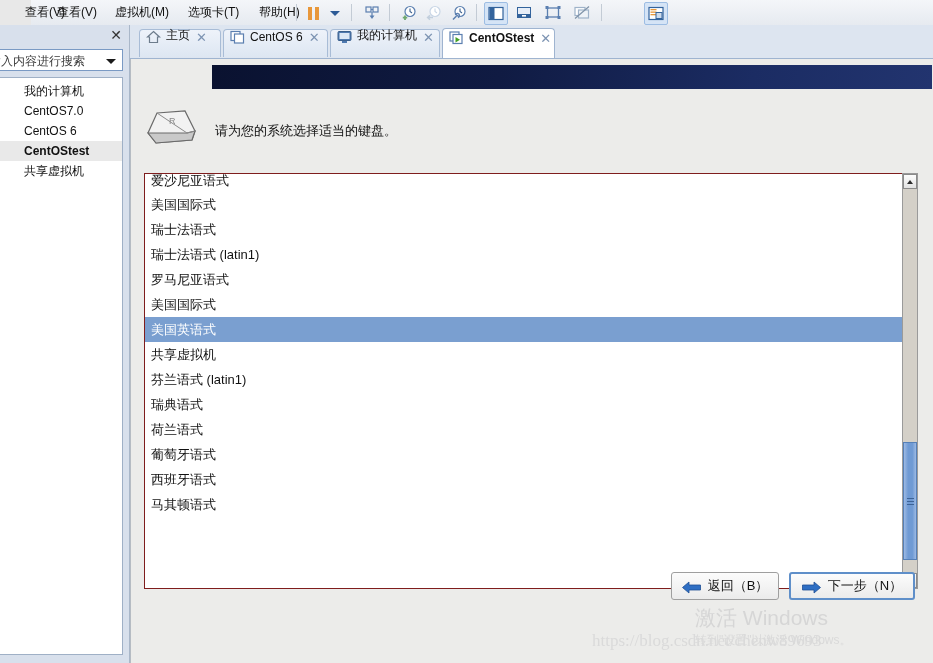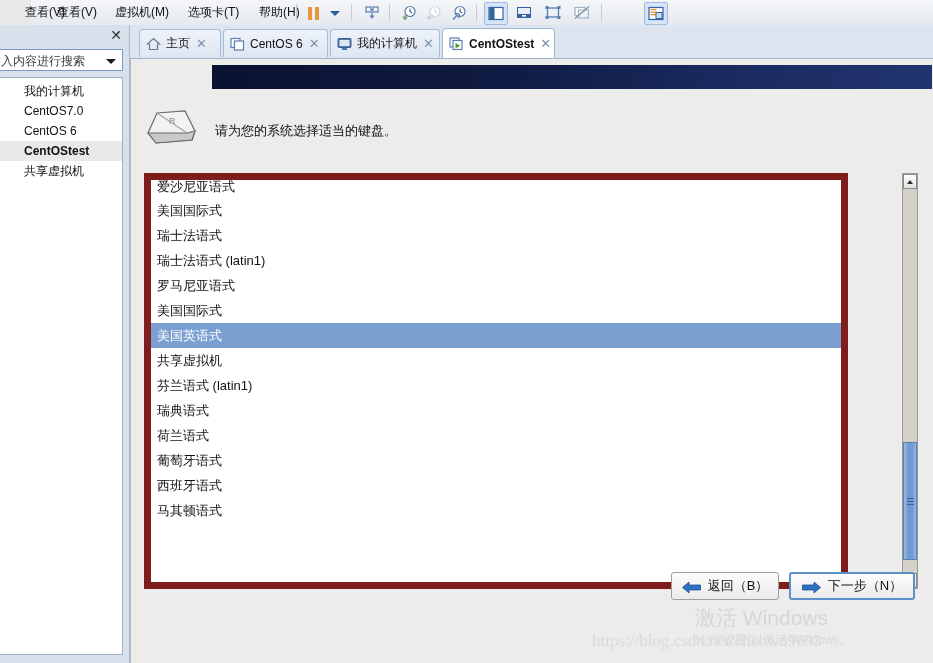--- a/index.html
+++ b/index.html
@@ -80,21 +80,21 @@
   
   .tabstrip {
     position: absolute; left: 0; top: 25px; width: 902px; height: 33px;
     background: #dde5f0; border-bottom: 1px solid #9fb4d0;
   }
   .tab {
     position: absolute; top: 4px; height: 28px;
     background: linear-gradient(to bottom, #eef3fa 0%, #dde6f2 100%);
     border: 1px solid #a8bcd6; border-bottom: none;
     border-radius: 4px 4px 0 0;
-    display: flex; align-items: center; padding: 0 5px 0 6px;
+    display: flex; align-items: flex-end; padding: 0 5px 13px 6px;
     box-sizing: border-box;
   }
   .tab.active {
     background: #ffffff; border-color: #9fb4d0; top: 3px; height: 30px;
     z-index: 4;
   }
   .tab-label {
     font-size: 12px; color: #111; white-space: nowrap; margin: 0 6px 0 5px;
   }
   .tab.active .tab-label { font-weight: bold; }
@@ -152,22 +152,22 @@
   .guest-prompt {
     position: absolute; left: 0px; top: 45px; width: 802px; height: 60px;
   }
   .kbd-icon { position: absolute; left: 14px; top: 3px; }
   .guest-prompt-text {
     position: absolute; left: 84px; top: 18px; font-size: 13px; color: #111;
     white-space: nowrap;
   }
 
   .listbox {
-    position: absolute; left: 13px; top: 114px; width: 704px; height: 416px;
-    background: #ffffff; border: 7px solid #7f1d1d; box-sizing: border-box;
+    position: absolute; left: 13px; top: 114px; width: 772px; height: 416px;
+    background: #ffffff; border: 1px solid #7f1d1d; box-sizing: border-box;
     overflow: hidden;
   }
   .list-row {
     height: 25px; line-height: 25px; font-size: 13px; color: #111;
     padding-left: 6px; white-space: nowrap; box-sizing: border-box;
   }
   .list-row.selected { background: #7a9fd0; color: #ffffff; }
   .list-row.first { height: 18px; line-height: 13px; }
 
   

